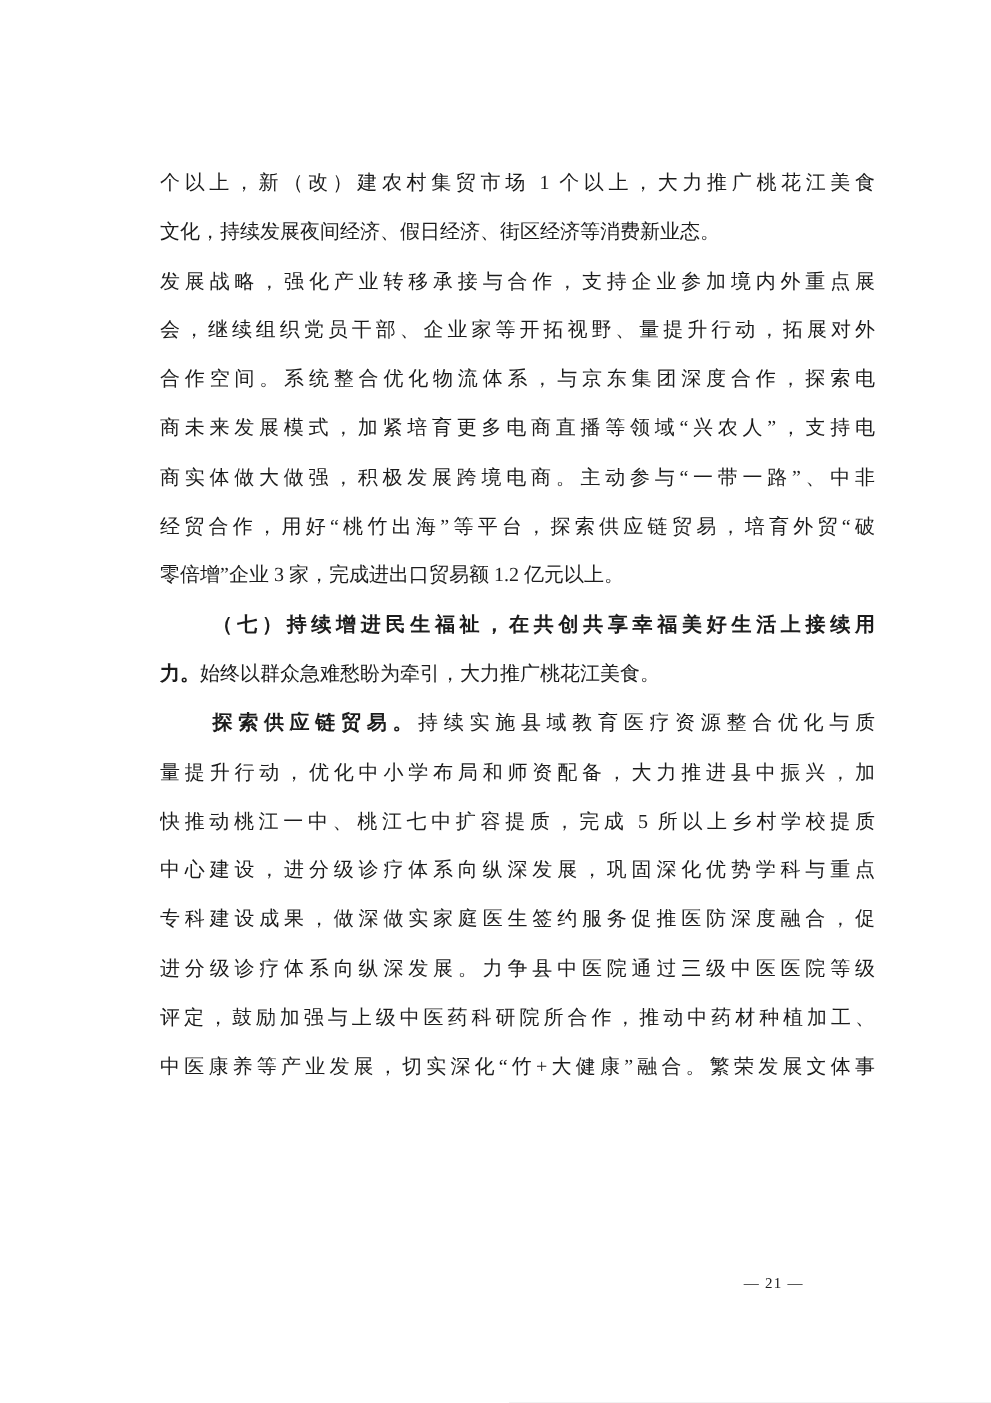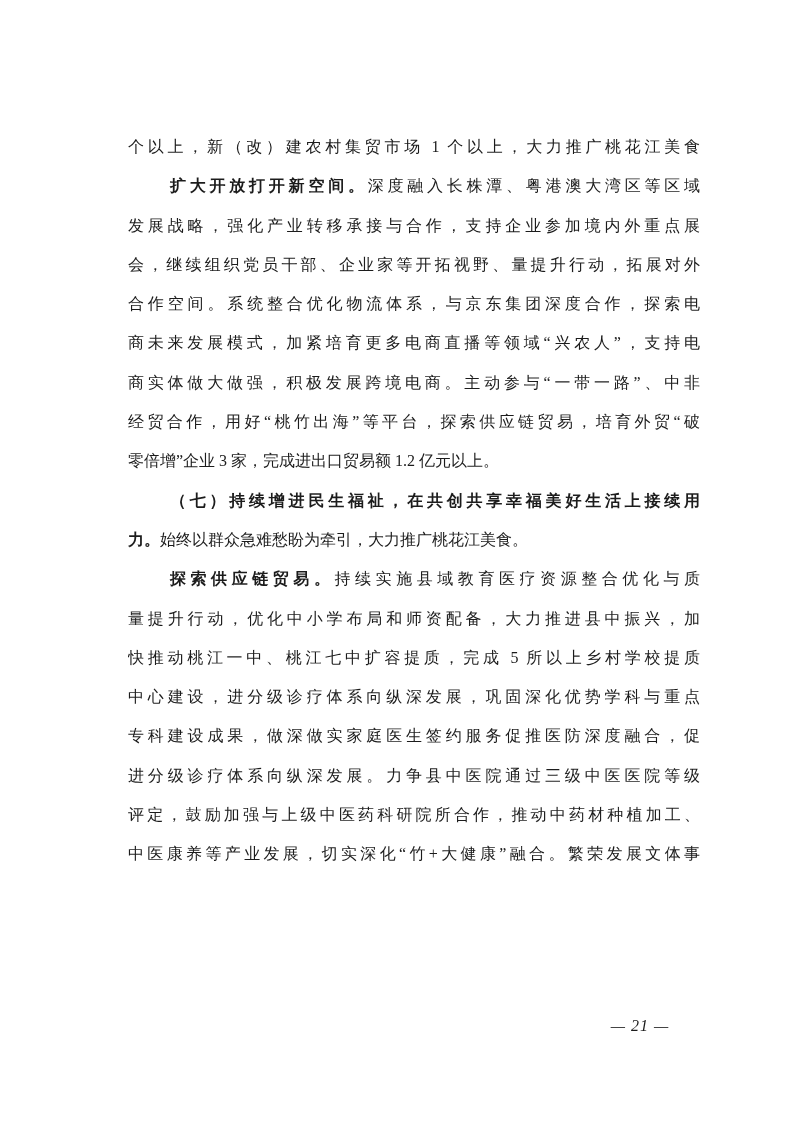--- a/index.html
+++ b/index.html
@@ -41,34 +41,33 @@
   .line b {
     font-weight: 700;
   }
   .page-number {
     position: absolute;
     left: 595px;
     top: 1012px;
     width: 90px;
     height: 28px;
     line-height: 28px;
-    font-size: 16px;
+    font-size: 12px;
     letter-spacing: 1px;
-    text-align: center;
+    text-align: left;
     color: #1c1c1c;
-    font-style: italic;
   }
 </style>
 </head>
 <body>
 
 <div class="page">
   <div class="content">
       <div class="line"><span>个以上，新（改）建农村集贸市场 1 个以上，大力推广桃花江美食</span></div>
-      <div class="line indent"><b>扩大开放打开新空间。</b><span>深度融入长株潭、粤港澳大湾区等区域</span></div>
+      <div class="line para-end"><span>文化，持续发展夜间经济、假日经济、街区经济等消费新业态。</span></div>
       <div class="line"><span>发展战略，强化产业转移承接与合作，支持企业参加境内外重点展</span></div>
       <div class="line"><span>会，继续组织党员干部、企业家等开拓视野、量提升行动，拓展对外</span></div>
       <div class="line"><span>合作空间。系统整合优化物流体系，与京东集团深度合作，探索电</span></div>
       <div class="line"><span>商未来发展模式，加紧培育更多电商直播等领域“兴农人”，支持电</span></div>
       <div class="line"><span>商实体做大做强，积极发展跨境电商。主动参与“一带一路”、中非</span></div>
       <div class="line"><span>经贸合作，用好“桃竹出海”等平台，探索供应链贸易，培育外贸“破</span></div>
       <div class="line para-end"><span>零倍增”企业 3 家，完成进出口贸易额 1.2 亿元以上。</span></div>
       <div class="line indent"><b>（七）持续增进民生福祉，在共创共享幸福美好生活上接续用</b></div>
       <div class="line para-end"><b>力。</b><span>始终以群众急难愁盼为牵引，大力推广桃花江美食。</span></div>
       <div class="line indent"><b>探索供应链贸易。</b><span>持续实施县域教育医疗资源整合优化与质</span></div>

